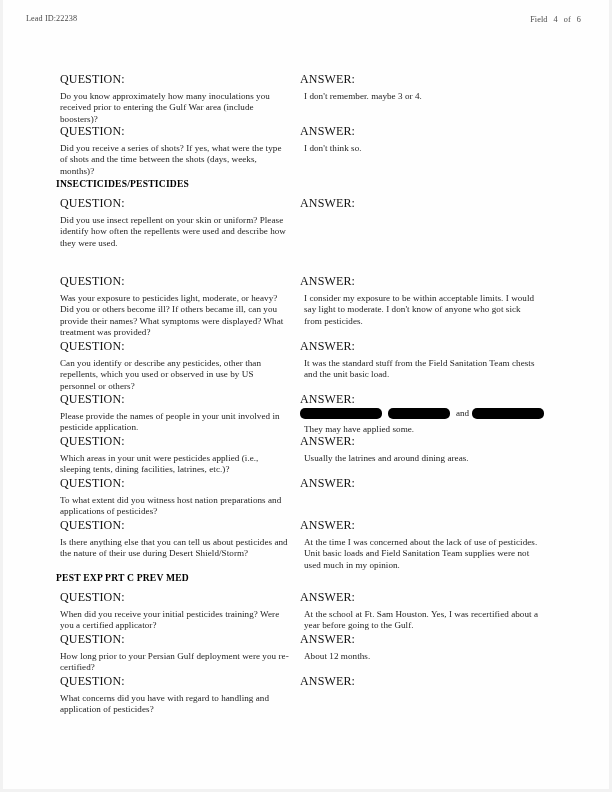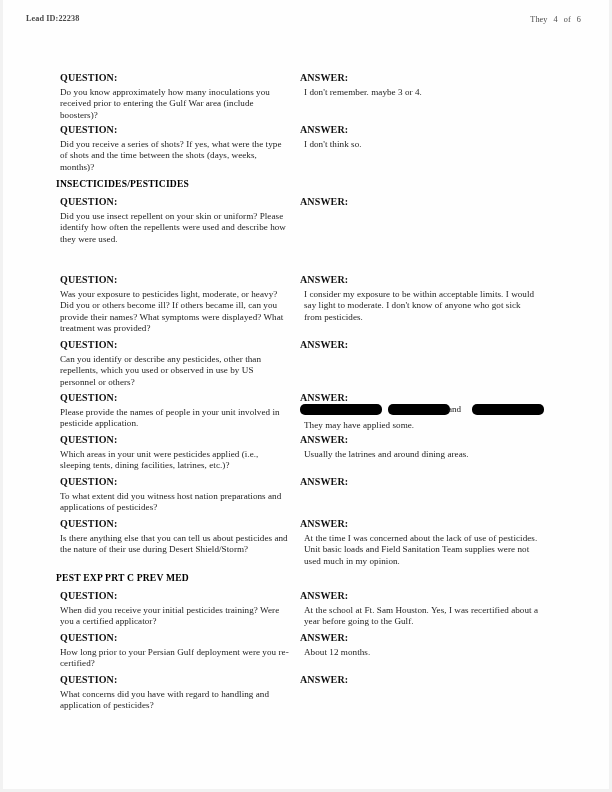--- a/index.html
+++ b/index.html
@@ -29,42 +29,41 @@
     height: 16px;
     font-size: 8.2px;
     color: #4a4a4a;
     letter-spacing: .1px;
   }
   .hdr .lead {
     position: absolute;
     left: 26px;
     top: 0;
     white-space: nowrap;
-    font-weight: bold;
   }
   .hdr .pg {
     position: absolute;
     right: 28px;
     top: 1px;
     white-space: nowrap;
   }
   .hdr .pg span { margin: 0 3px; }
   
   .col {
     position: absolute;
     top: 72px;
   }
   .col-left  { left: 56px;  width: 238px; }
   .col-right { left: 300px; width: 244px; }
 
   .blk { position: absolute; left: 0; right: 0; }
 
   .lbl {
-    font-weight: bold;
-    font-size: 10px;
+    font-weight: normal;
+    font-size: 12px;
     letter-spacing: .15px;
     margin: 0 0 1px 0;
     color: #111;
   }
   .lbl-q { padding-left: 4px; }
   .body {
     font-size: 9.1px;
     line-height: 11.35px;
     margin: 4px;
     color: #1c1c1c;
@@ -110,21 +109,21 @@
 
 <div class="page">
 
   <div class="edge-l"></div>
   <div class="edge-r"></div>
   <div class="edge-b"></div>
 
   <div class="hdr">
     <div class="lead">Lead ID:22238</div>
     <div class="pg">
-      <span>They</span><span>4</span><span>of</span><span>6</span>
+      <span>Field</span><span>4</span><span>of</span><span>6</span>
     </div>
   </div>
 
   <div class="col col-left">
 
     <div class="blk" style="top:0px">
       <div class="lbl lbl-q">QUESTION:</div>
       <p class="body">Do you know approximately how many inoculations you received prior to entering the Gulf War area (include boosters)?</p>
     </div>
 
@@ -209,28 +208,29 @@
       <div class="lbl">ANSWER:</div>
     </div>
 
     <div class="blk" style="top:202px">
       <div class="lbl">ANSWER:</div>
       <p class="body">I consider my exposure to be within acceptable limits. I would say light to moderate.  I don't know of anyone who got sick from pesticides.</p>
     </div>
 
     <div class="blk" style="top:267px">
       <div class="lbl">ANSWER:</div>
+      <p class="body">It was the standard stuff from the Field Sanitation Team chests and the unit basic load.</p>
     </div>
 
     <div class="blk" style="top:320px">
       <div class="lbl">ANSWER:</div>
       <div class="redact-line">
         <span class="bar" style="left:0px;  width:82px; height:11px;"></span>
         <span class="bar" style="left:88px; width:62px; height:11px;"></span>
-        <span class="redact-word" style="left:148px;">and</span>
+        <span class="redact-word" style="left:156px;">and</span>
         <span class="bar" style="left:172px; width:72px; height:11px;"></span>
       </div>
       <p class="body">They may have applied some.</p>
     </div>
 
     <div class="blk" style="top:362px">
       <div class="lbl">ANSWER:</div>
       <p class="body">Usually the latrines and around dining areas.</p>
     </div>
 

